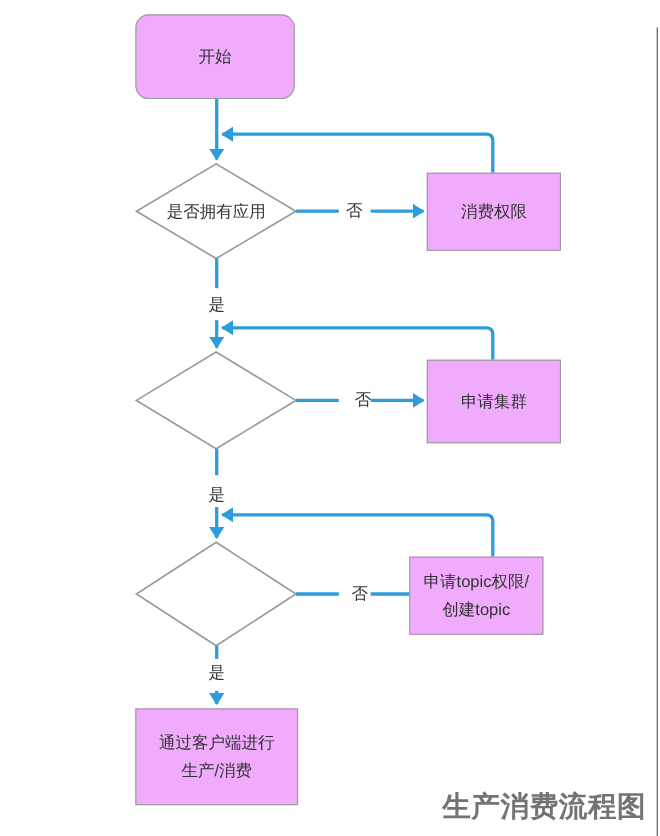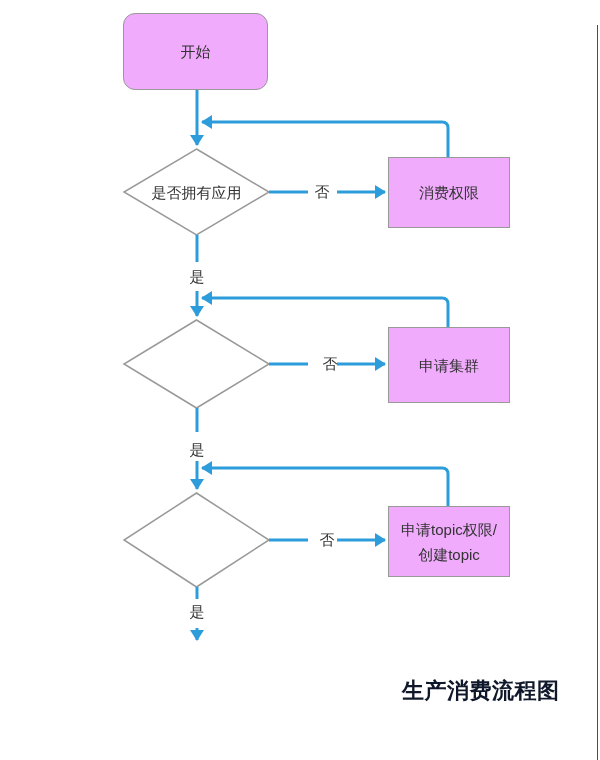--- a/index.html
+++ b/index.html
@@ -16,22 +16,22 @@
   .terminator{border-radius:12px;}
   .dlabel{
     position:absolute;display:flex;align-items:center;justify-content:center;
     text-align:right;font-size:15px;line-height:25px;white-space:pre-line;z-index:3;
   }
   .elabel{
     position:absolute;transform:translate(-50%,-50%);
     font-size:15px;color:#333333;z-index:3;background:transparent;
   }
   .title{
-    position:absolute;left:402px;top:676px;font-size:22px;font-weight:600;
-    color:#0f172a;letter-spacing:0.5px;z-index:3;white-space:nowrap;
+    position:absolute;left:402px;top:716px;font-size:26px;font-weight:600;
+    color:#737373;letter-spacing:0.5px;z-index:3;white-space:nowrap;
   }
   .right-edge{
     position:absolute;left:597px;top:25px;width:1px;height:735px;
     background:#4d4d4d;z-index:4;
   }
   svg{display:block;}
 </style>
 </head>
 <body>
 
@@ -75,25 +75,29 @@
   </div>
 
   <div class="node" style="left:388px;top:157px;width:122px;height:71px;">
     <span>消费权限</span>
   </div>
 
   <div class="node" style="left:388px;top:327px;width:122px;height:76px;text-align:right;">
     <span>申请集群</span>
   </div>
 
-  <div class="node" style="left:388px;top:506px;width:122px;height:71px;">
+  <div class="node" style="left:372px;top:506px;width:122px;height:71px;">
     <span>申请topic权限/
 创建topic</span>
   </div>
 
+  <div class="node" style="left:123px;top:644px;width:148px;height:88px;">
+    <span>通过客户端进行
+生产/消费</span>
+  </div>
 
   <div class="dlabel" style="left:116px;top:177px;width:161px;height:30px;">是否拥有应用</div>
 
   <div class="elabel" style="left:322px;top:192px;">否</div>
   <div class="elabel" style="left:330px;top:364px;">否</div>
   <div class="elabel" style="left:327px;top:540px;">否</div>
   <div class="elabel" style="left:197px;top:277px;">是</div>
   <div class="elabel" style="left:197px;top:450px;">是</div>
   <div class="elabel" style="left:197px;top:612px;">是</div>
 

